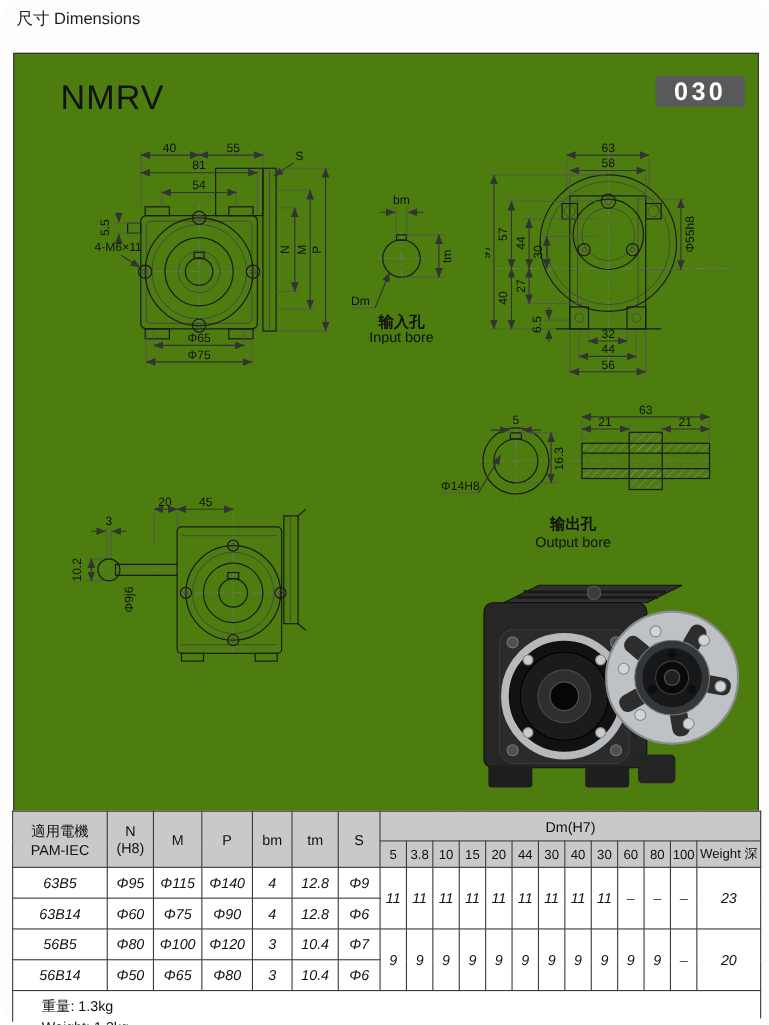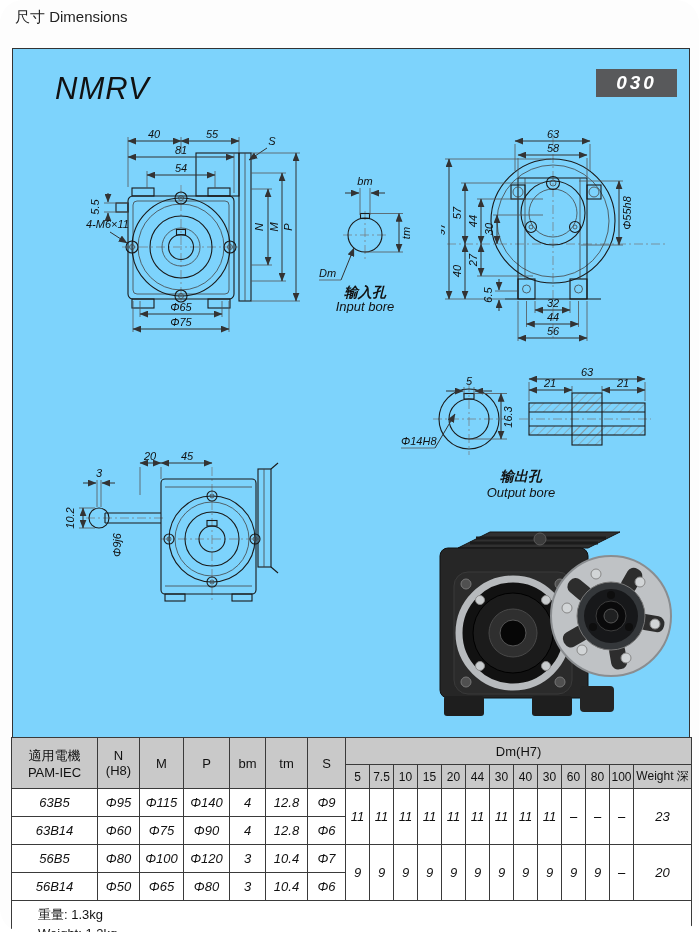--- a/index.html
+++ b/index.html
@@ -1,24 +1,24 @@
 <!DOCTYPE html>
 <html><head>
 <meta charset="utf-8">
 <style>
   html,body { margin:0; padding:0; background:#fff; }
   .page { position:relative; width:699px; height:932px; background:#fdfdfd; overflow:hidden;
           font-family:"Liberation Sans", sans-serif; color:#1a1a1a;border-radius:23px; }
   .page-title { position:absolute; left:15px; top:8px; font-size:15px; color:#222; }
   .board { position:absolute; left:12px; top:48px; width:676px; height:689px;
-           border:1.5px solid #333; background:#7dd3fc;font-style:italic; }
+           border:1.5px solid #333; background:#4d7c0f; }
   .nmrv-title { position:absolute; left:42px; top:22px; font-size:31px; letter-spacing:1px; color:#111; }
   .nmrvvs-title { position:absolute; left:50px; top:366px; font-size:24px; letter-spacing:1px; color:#111; }
   .badge { position:absolute; left:583px; top:20px; width:81px; height:28px; background:#58595b;
-           color:#fff; font-size:19px; font-weight:bold; letter-spacing:3px;
+           color:#fff; font-size:23px; font-weight:bold; letter-spacing:3px;
            display:flex; align-items:center; justify-content:center; }
   .dwg { position:absolute; }
   
   .ol { stroke:#1a1a1a; stroke-width:1.1; fill:none; }
   .ol2 { stroke:#444; stroke-width:0.8; fill:none; }
   .xl { stroke:#555; stroke-width:0.8; fill:none; }
   .dl { stroke:#333; stroke-width:1; fill:none; marker-start:url(#arr); marker-end:url(#arr); }
   .la { stroke:#333; stroke-width:1; fill:none; marker-end:url(#arr); }
   .cl { stroke:#777; stroke-width:0.7; stroke-dasharray:9 3 2 3; fill:none; }
   .dt { font-family:"Liberation Sans",sans-serif; font-size:11px; fill:#111; text-anchor:middle; }
@@ -429,21 +429,21 @@
           </th>
           <th rowspan="2">M</th>
           <th rowspan="2">P</th>
           <th rowspan="2">bm</th>
           <th rowspan="2">tm</th>
           <th rowspan="2">S</th>
           <th colspan="13">Dm(H7)</th>
         </tr>
         <tr class="r2">
           <th>5</th>
-          <th>7.5</th>
+          <th>3.8</th>
           <th>10</th>
           <th>15</th>
           <th>20</th>
           <th>44</th>
           <th>30</th>
           <th>40</th>
           <th>30</th>
           <th>60</th>
           <th>80</th>
           <th>100</th>

